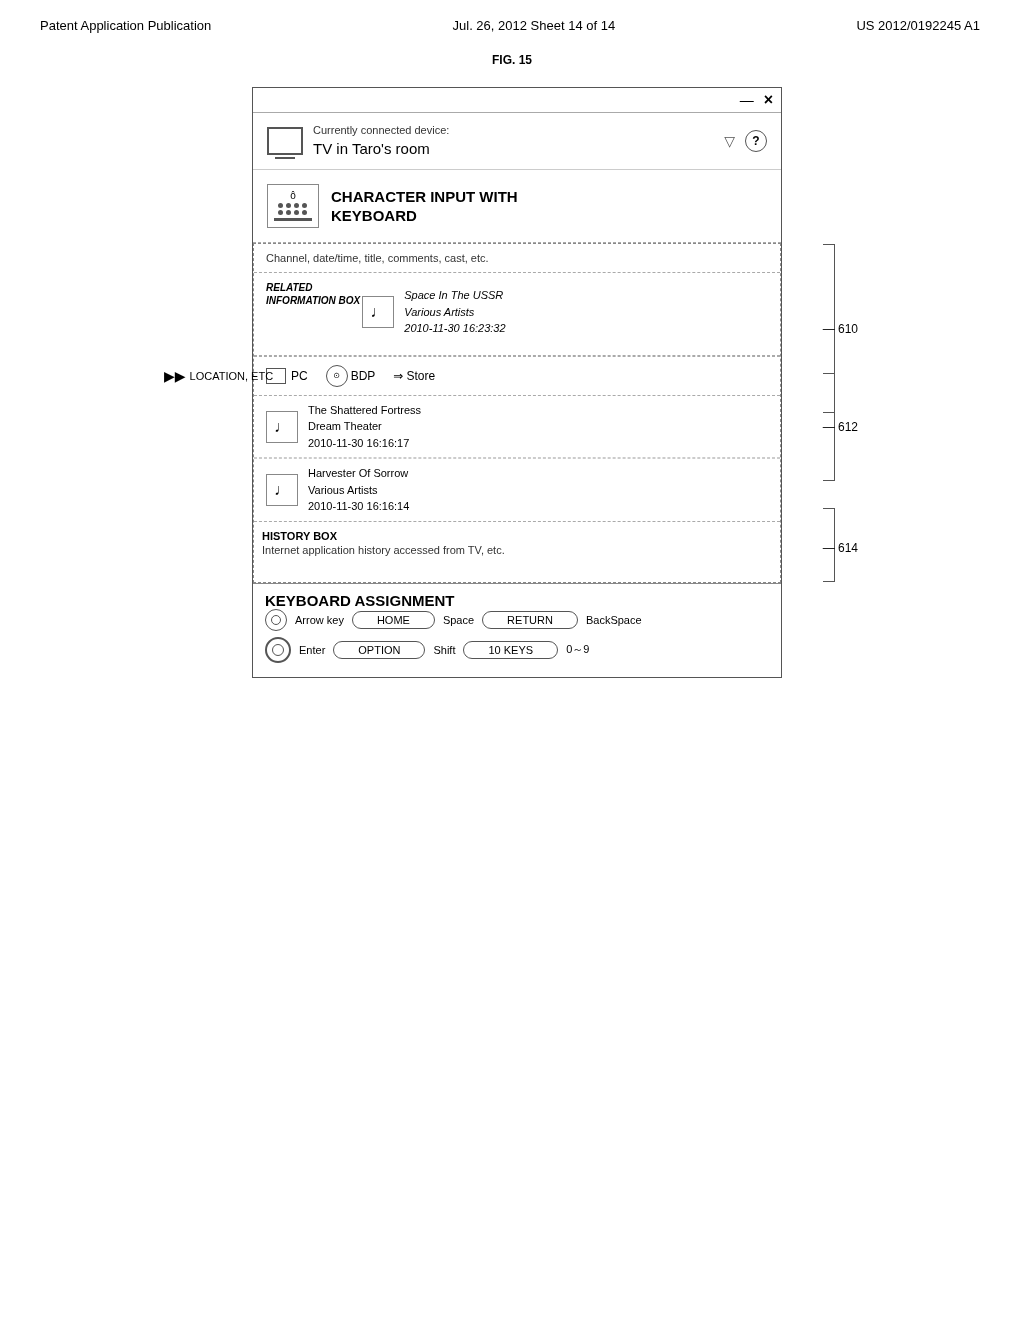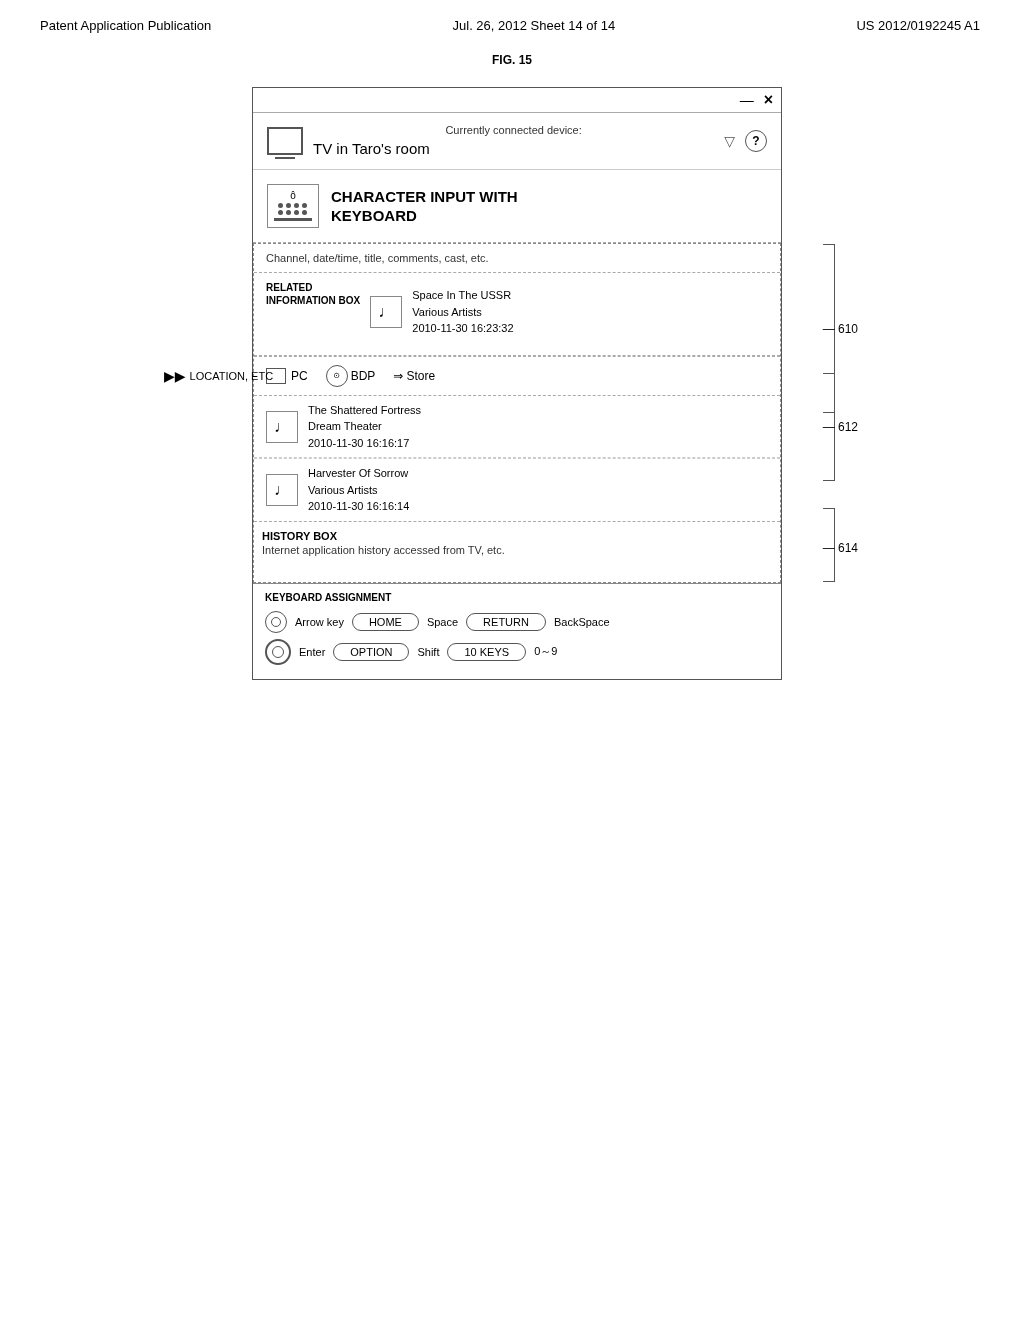--- a/index.html
+++ b/index.html
@@ -89,21 +89,21 @@
       transform: translateX(-50%);
       width: 20px;
       height: 4px;
       border-bottom: 2px solid #555;
     }
     .device-text {
       flex: 1;
       font-size: 12px;
       line-height: 1.4;
     }
-    .device-text .label { font-size: 11px; color: #333; text-align: center; }
+    .device-text .label { font-size: 11px; color: #333; }
     .device-text .name { font-size: 15px; }
     .dropdown-arrow {
       font-size: 14px;
       color: #555;
     }
     .help-circle {
       width: 22px;
       height: 22px;
       border: 1.5px solid #555;
       border-radius: 50%;
@@ -279,23 +279,22 @@
       padding: 8px 8px;
       min-height: 60px;
     }
 
     
     .keyboard-assignment {
       border-top: 1px solid #888;
       padding: 8px 12px;
     }
     .kb-title {
-      font-size: 10px;
-      font-weight: bold;
-      margin-bottom: 8px;
+      font-size: 15px;
+      font-weight: bold;
     }
     .kb-row {
       display: flex;
       align-items: center;
       gap: 8px;
       margin-bottom: 6px;
       font-size: 11px;
     }
     .kb-dial {
       width: 22px;
@@ -322,29 +321,30 @@
       align-items: center;
       justify-content: center;
     }
     .kb-dial-large .kb-dial-inner {
       width: 12px;
       height: 12px;
     }
     .kb-button {
       border: 1.5px solid #555;
       border-radius: 10px;
-      padding: 2px 16px;
+      padding: 2px 24px;
       font-size: 11px;
       white-space: nowrap;
     }
 
     .related-header {
       display: flex;
-      gap: 10px;
+      gap: 2px;
       margin-bottom: 4px;
+      font-style: italic;
     }
   </style>
 </head>
 <body>
 
 <div class="patent-header">
   <span>Patent Application Publication</span>
   <span>Jul. 26, 2012   Sheet 14 of 14</span>
   <span>US 2012/0192245 A1</span>
 </div>

